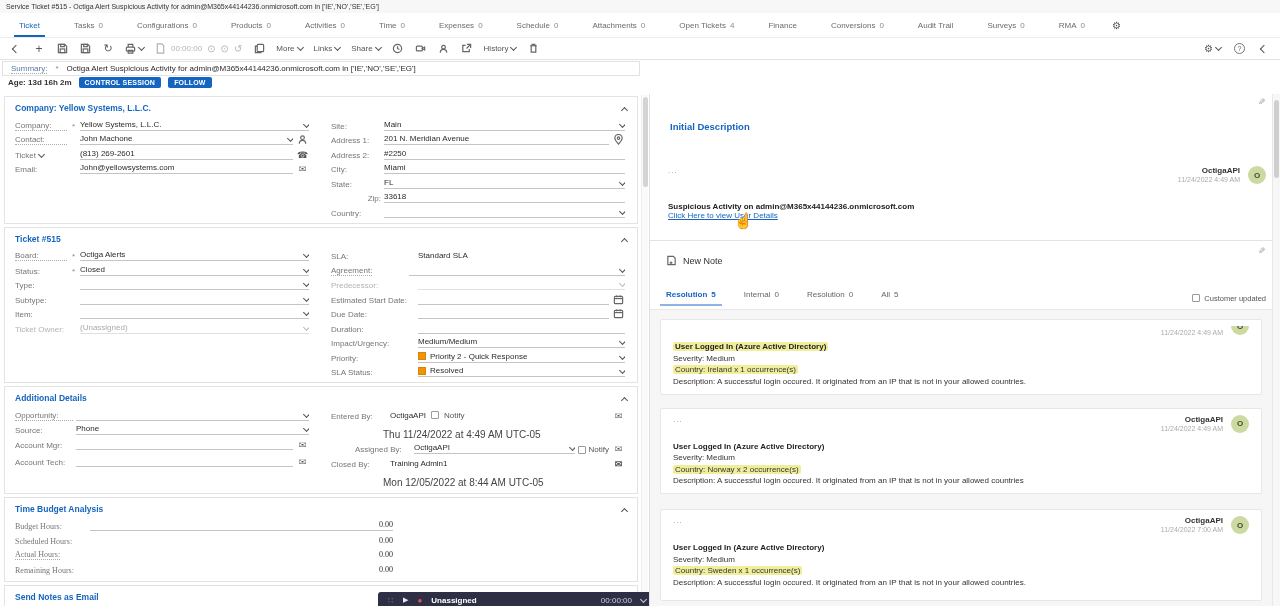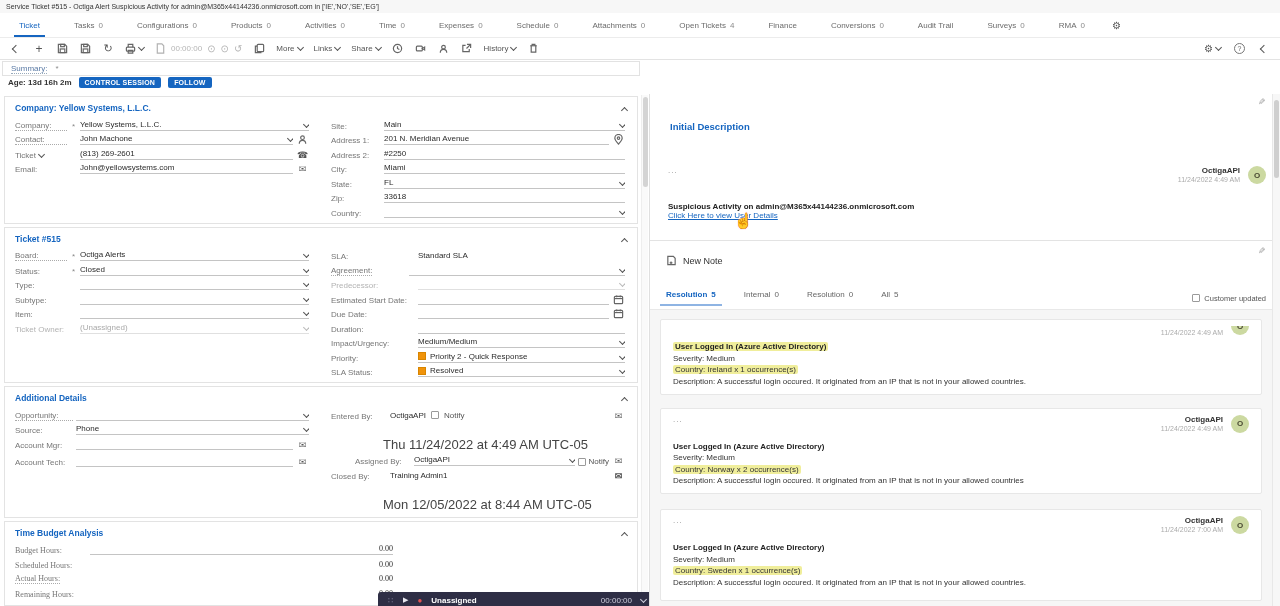--- a/index.html
+++ b/index.html
@@ -58,21 +58,21 @@
   .flabel-w { width:84px; }
   .req { color:#8a8a8a; width:7px; flex-shrink:0; text-align:center; }
   .fctrl { flex:1; min-width:0; display:flex; align-items:flex-end; justify-content:space-between;
     border-bottom:1px solid #c4c4c4; gap:4px; color:#2b2b2b; padding-bottom:1px; white-space:nowrap; overflow:hidden; }
   .fctrl.noline { border-bottom:none; }
   .fctrl.disabled { border-bottom-color:#e0e0e0; color:#aaa; }
   .flabel.dis { color:#b3b3b3; }
   .ficon { flex-shrink:0; width:13px; text-align:center; color:#555; font-size:9px; display:inline-flex; justify-content:center; }
   .swatch { width:8px; height:8px; background:#f0930a; border:1px solid #d88500; display:inline-block; margin-right:4px; flex-shrink:0; }
   .cb { width:8px; height:8px; border:1px solid #9a9a9a; border-radius:1px; background:#fff; display:inline-block; flex-shrink:0; }
-  .subline { font-size:13px; color:#444; padding-left:101px; margin-top:16px; white-space:nowrap; }
+  .subline { font-size:10px; color:#444; padding-left:101px; margin-top:8px; white-space:nowrap; }
   .valplain { color:#2b2b2b; }
   
   .tb-row { width:400px;font-family:Liberation Serif, serif; }
   .tb-row .flabel { width:72px; }
   .tb-row .fctrl { justify-content:flex-end; }
   
   .timerbar { position:absolute; left:378px; top:592px; width:278px; height:16px; background:#2e2e45;
     border-radius:3px 3px 0 0; display:flex; align-items:center; gap:9px; padding:0 10px; font-size:8px; color:#fff; }
   .timerbar .drag { color:#8d8da5; letter-spacing:1px; font-size:8px; }
   .timerbar .play { color:#e8e8f0; font-size:7px; }
@@ -284,20 +284,21 @@
     <span class="qmark">?</span>
     <span class="tbi">
         <span class="cleft"></span>
       </span>
   </span>
 </div>
 
 <div class="summaryrow">
   <span class="lbl">Summary:</span>
   <span class="req">*</span>
+  <span style="flex:1; color:#2b2b2b;">Octiga Alert Suspicious Activity for admin@M365x44144236.onmicrosoft.com in ['IE','NO','SE','EG']</span>
 </div>
 
 <div class="agerow">
   <span class="age">Age: 13d 16h 2m</span>
   <span class="btn-blue">CONTROL SESSION</span>
   <span class="btn-blue">FOLLOW</span>
 </div>
 
 <div class="leftpanel">
 
@@ -381,21 +382,21 @@
             </span>
           </div>
         <div class="frow">
             <span class="flabel" style="width:50px;">State:</span>
           <span class="fctrl">
               <span>FL</span>
               <span class="cdown"></span>
             </span>
           </div>
         <div class="frow">
-            <span class="flabel" style="width:50px;">Zip:</span>
+            <span class="flabel" style="width:50px;text-align:right;">Zip:</span>
           <span class="fctrl">
               <span>33618</span>
             </span>
           </div>
         <div class="frow">
             <span class="flabel" style="width:50px;">Country:</span>
           <span class="fctrl">
               <span></span>
               <span class="cdown"></span>
             </span>

